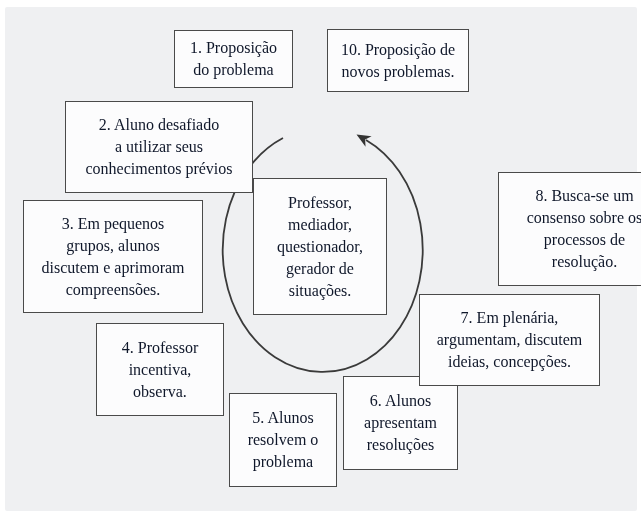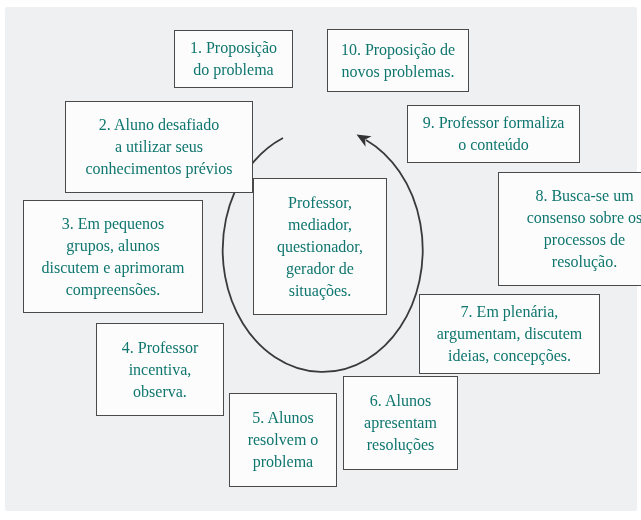--- a/index.html
+++ b/index.html
@@ -29,21 +29,21 @@
   .cycle-arc {
     fill: none;
     stroke: #3a3a3a;
     stroke-width: 1.8;
   }
   .box {
     position: absolute;
     box-sizing: border-box;
     background: #fcfcfd;
     border: 1.5px solid #4a4a4a;
-    color: #0f766e;
+    color: #0f172a;
     font-size: 16px;
     line-height: 22px;
     text-align: center;
     white-space: pre-line;
     display: flex;
     align-items: center;
     justify-content: center;
     padding: 2px 4px;
   }
 </style>
@@ -80,31 +80,29 @@
 observa.</div>
 
   <div class="box" style="left:229px; top:393px; width:108px; height:94px;">5. Alunos
 resolvem o
 problema</div>
 
   <div class="box" style="left:343px; top:376px; width:115px; height:94px;">6. Alunos
 apresentam
 resoluções</div>
 
-  <div class="box" style="left:419px; top:294px; width:181px; height:80px;">7. Em plenária,
+  <div class="box" style="left:419px; top:294px; width:181px; height:92px;">7. Em plenária,
 argumentam, discutem
 ideias, concepções.</div>
 
   <div class="box" style="left:450px; top:172px; width:173px; height:114px;margin-left:48px;">8. Busca-se um
 consenso sobre os
 processos de
 resolução.</div>
 
-  <div class="box" style="left:407px; top:105px; width:173px; height:58px;">9. Professor formaliza
-o conteúdo</div>
 
   <div class="box" style="left:327px; top:29px; width:142px; height:63px;">10. Proposição de
 novos problemas.</div>
 
   <div class="box" style="left:253px; top:178px; width:134px; height:137px;">Professor,
 mediador,
 questionador,
 gerador de
 situações.</div>
 

